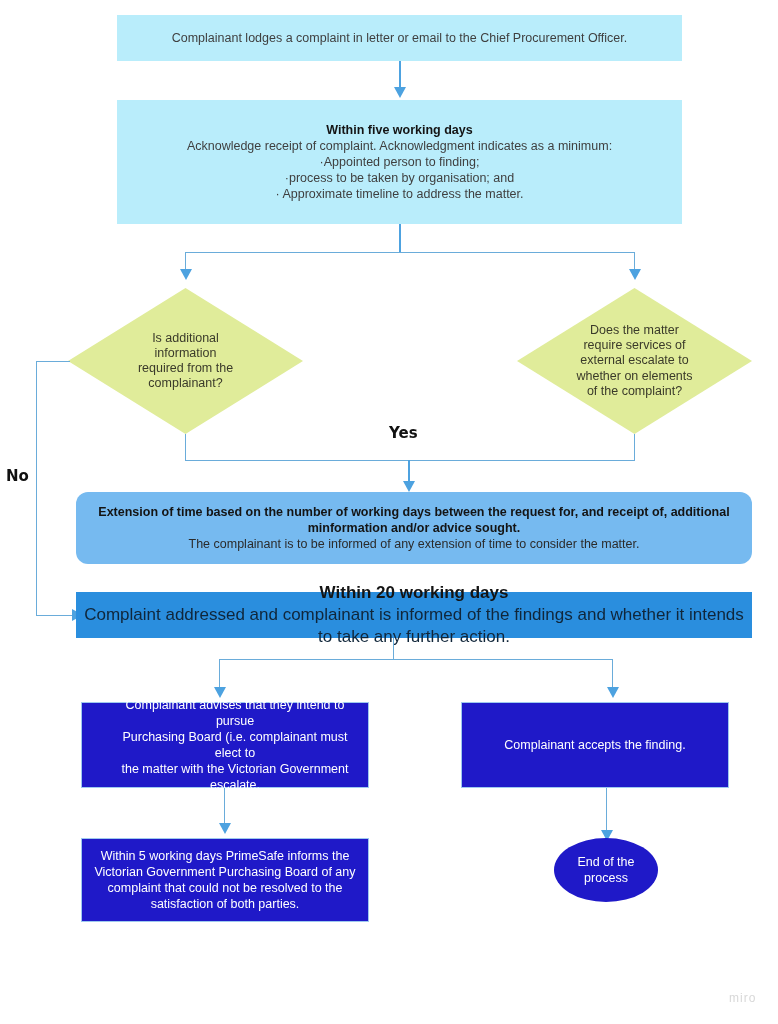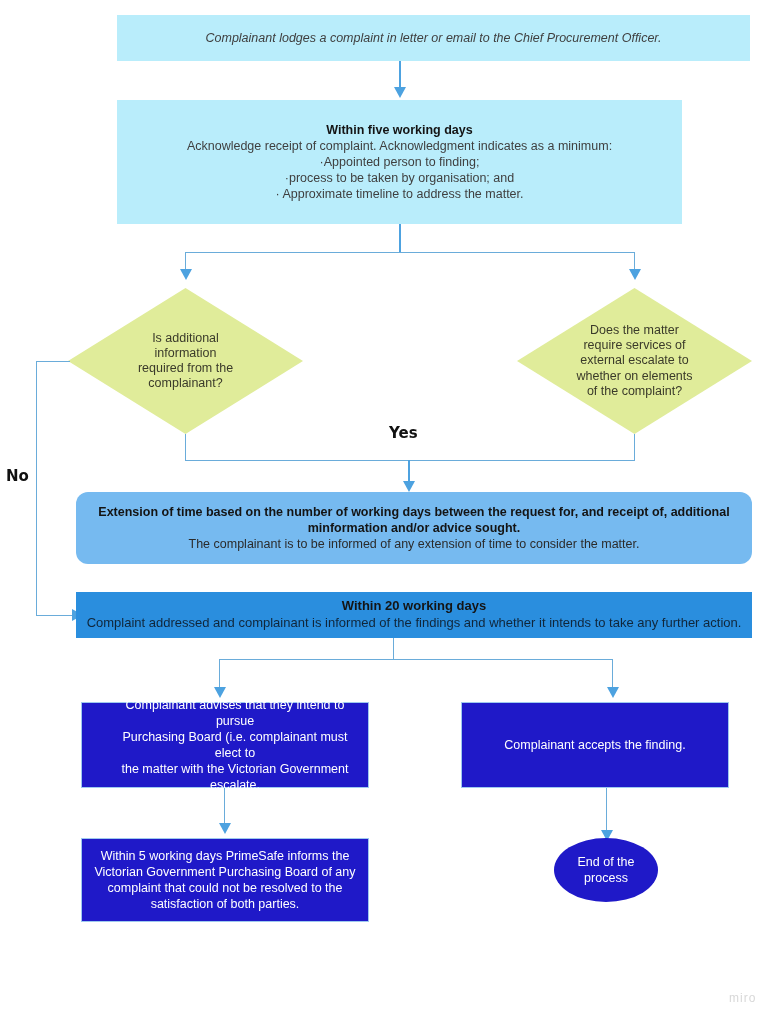--- a/index.html
+++ b/index.html
@@ -40,21 +40,21 @@
   }
   .box-midblue {
     background: #76baf0;
     color: #2b2b2b;
     font-size: 12.5px;
     border-radius: 12px;
   }
   .box-brightblue {
     background: #2a8ede;
     color: #10263a;
-    font-size: 13px;
+    font-size: 17px;
   }
   .box-darkblue {
     background: #1f19c8;
     color: #ffffff;
     font-size: 12.5px;
     border: 1px solid #9ec9ef;
   }
 
   .lead {
     display: block;
@@ -138,21 +138,21 @@
     letter-spacing: 1px;
     color: #d8d8d8;
     font-family: "Liberation Sans", sans-serif;
   }
 </style>
 </head>
 <body>
 
 <div id="canvas">
 
-  <div class="node box-lightcyan" style="left:117px; top:15px; width:633px; height:46px;font-style:italic;">
+  <div class="node box-lightcyan" style="left:117px; top:15px; width:565px; height:46px;">
     <span class="txt">Complainant lodges a complaint in letter or email to the Chief Procurement Officer.</span>
   </div>
 
   <div class="conn conn-thick-v" style="left:399px; top:61px; height:28px;"></div>
   <div class="arrow" style="left:394px; top:87px;"></div>
 
   <div class="node box-lightcyan" style="left:117px; top:100px; width:565px; height:124px; flex-direction:column;">
     <div class="txt">
       <span class="lead">Within five working days</span>
       <span class="sub">Acknowledge receipt of complaint. Acknowledgment indicates as a minimum:</span>

